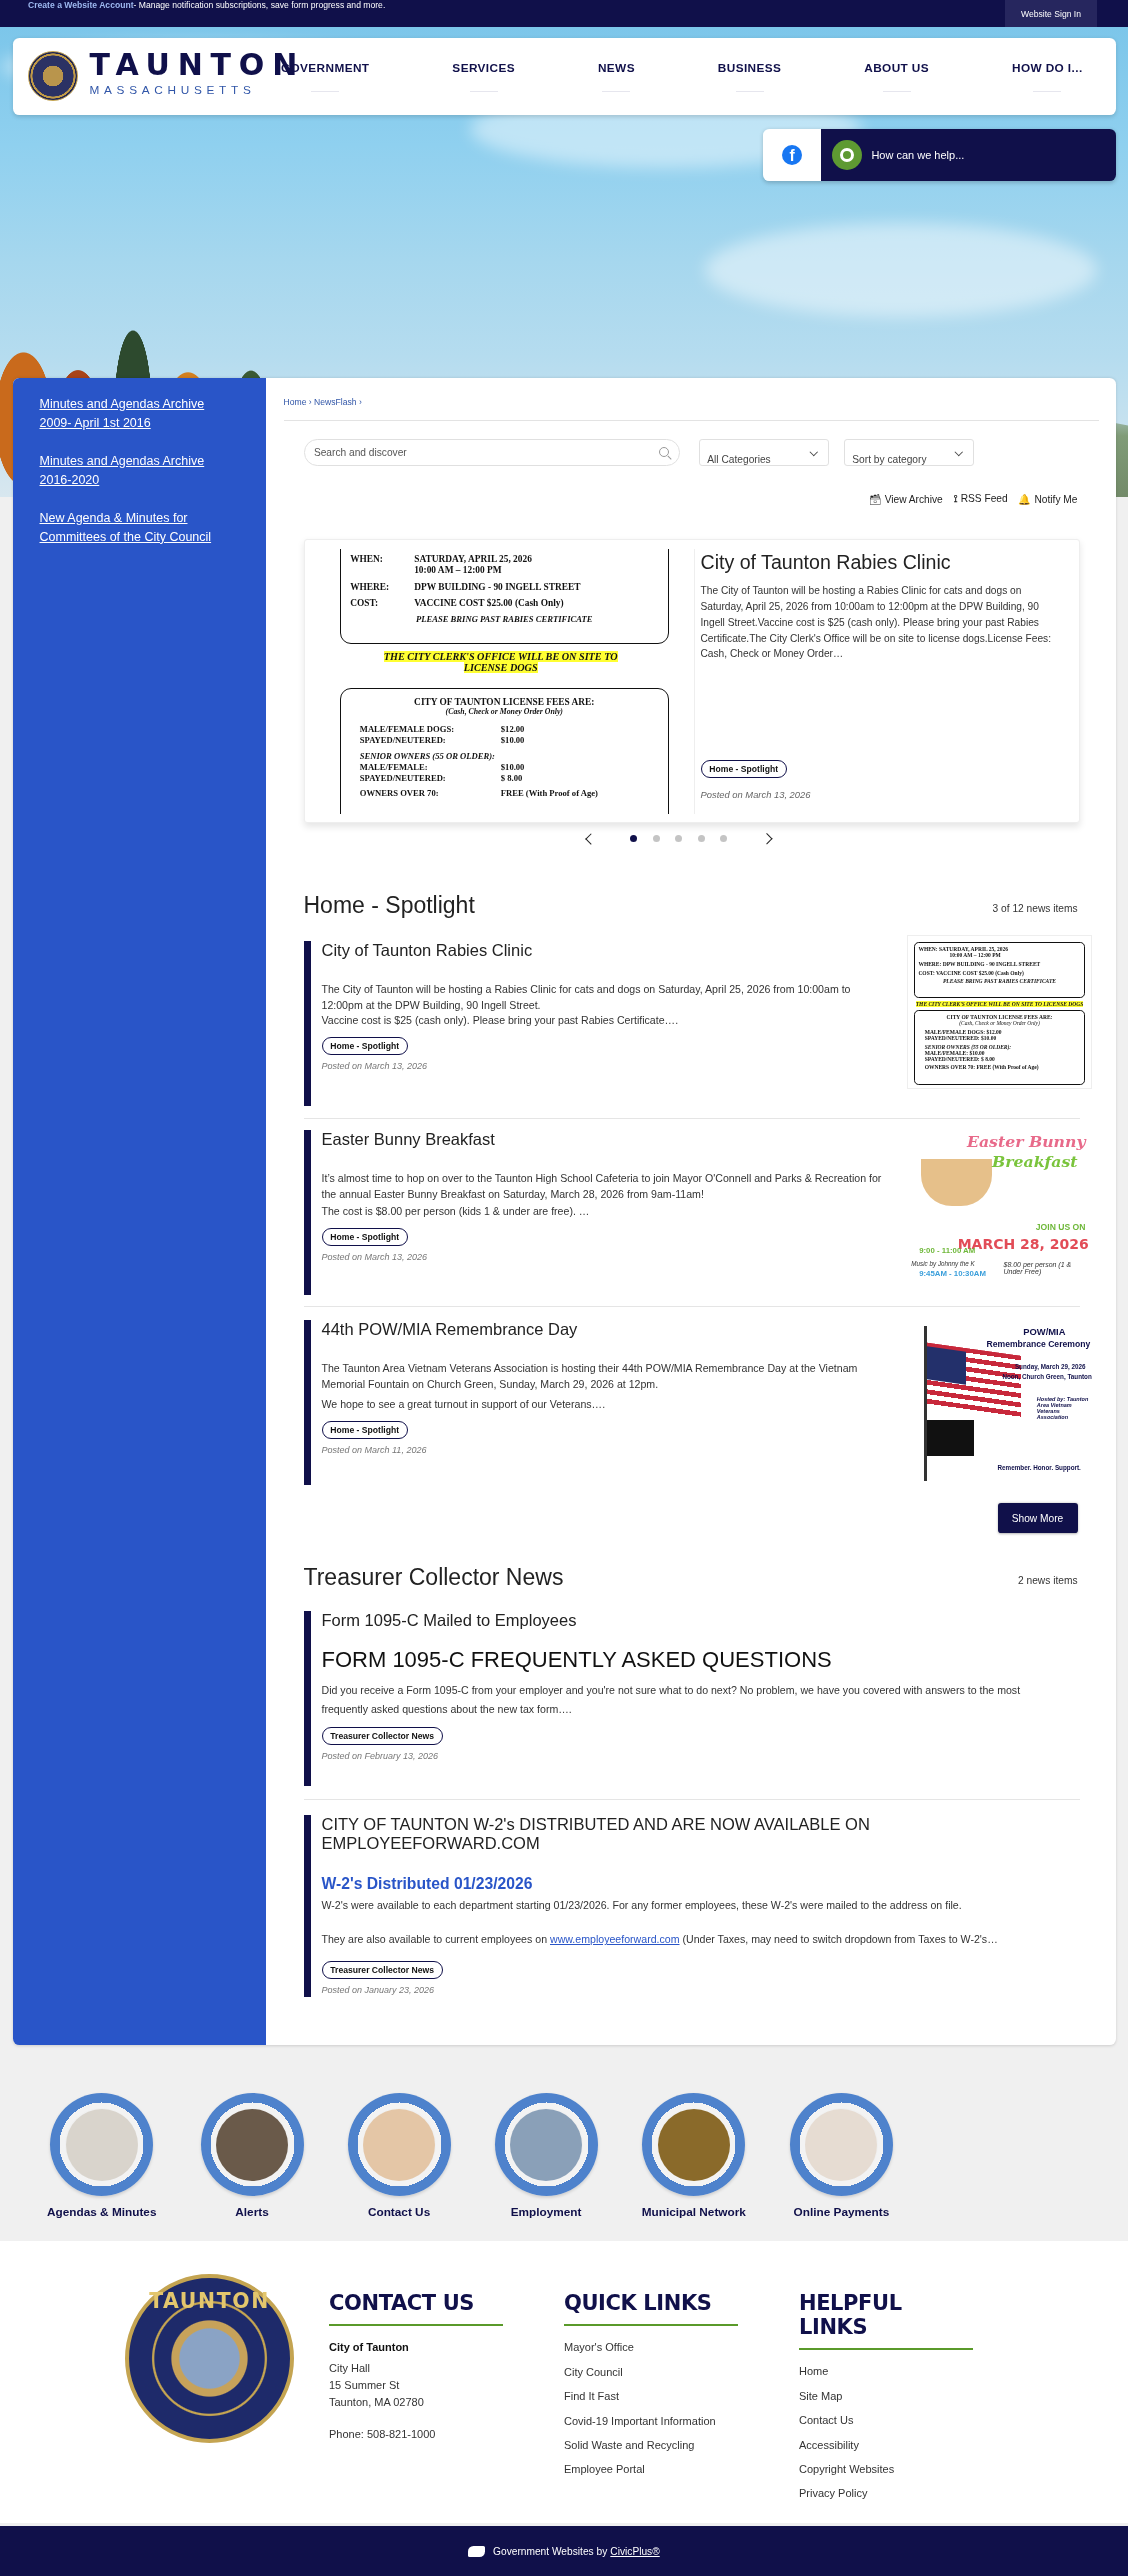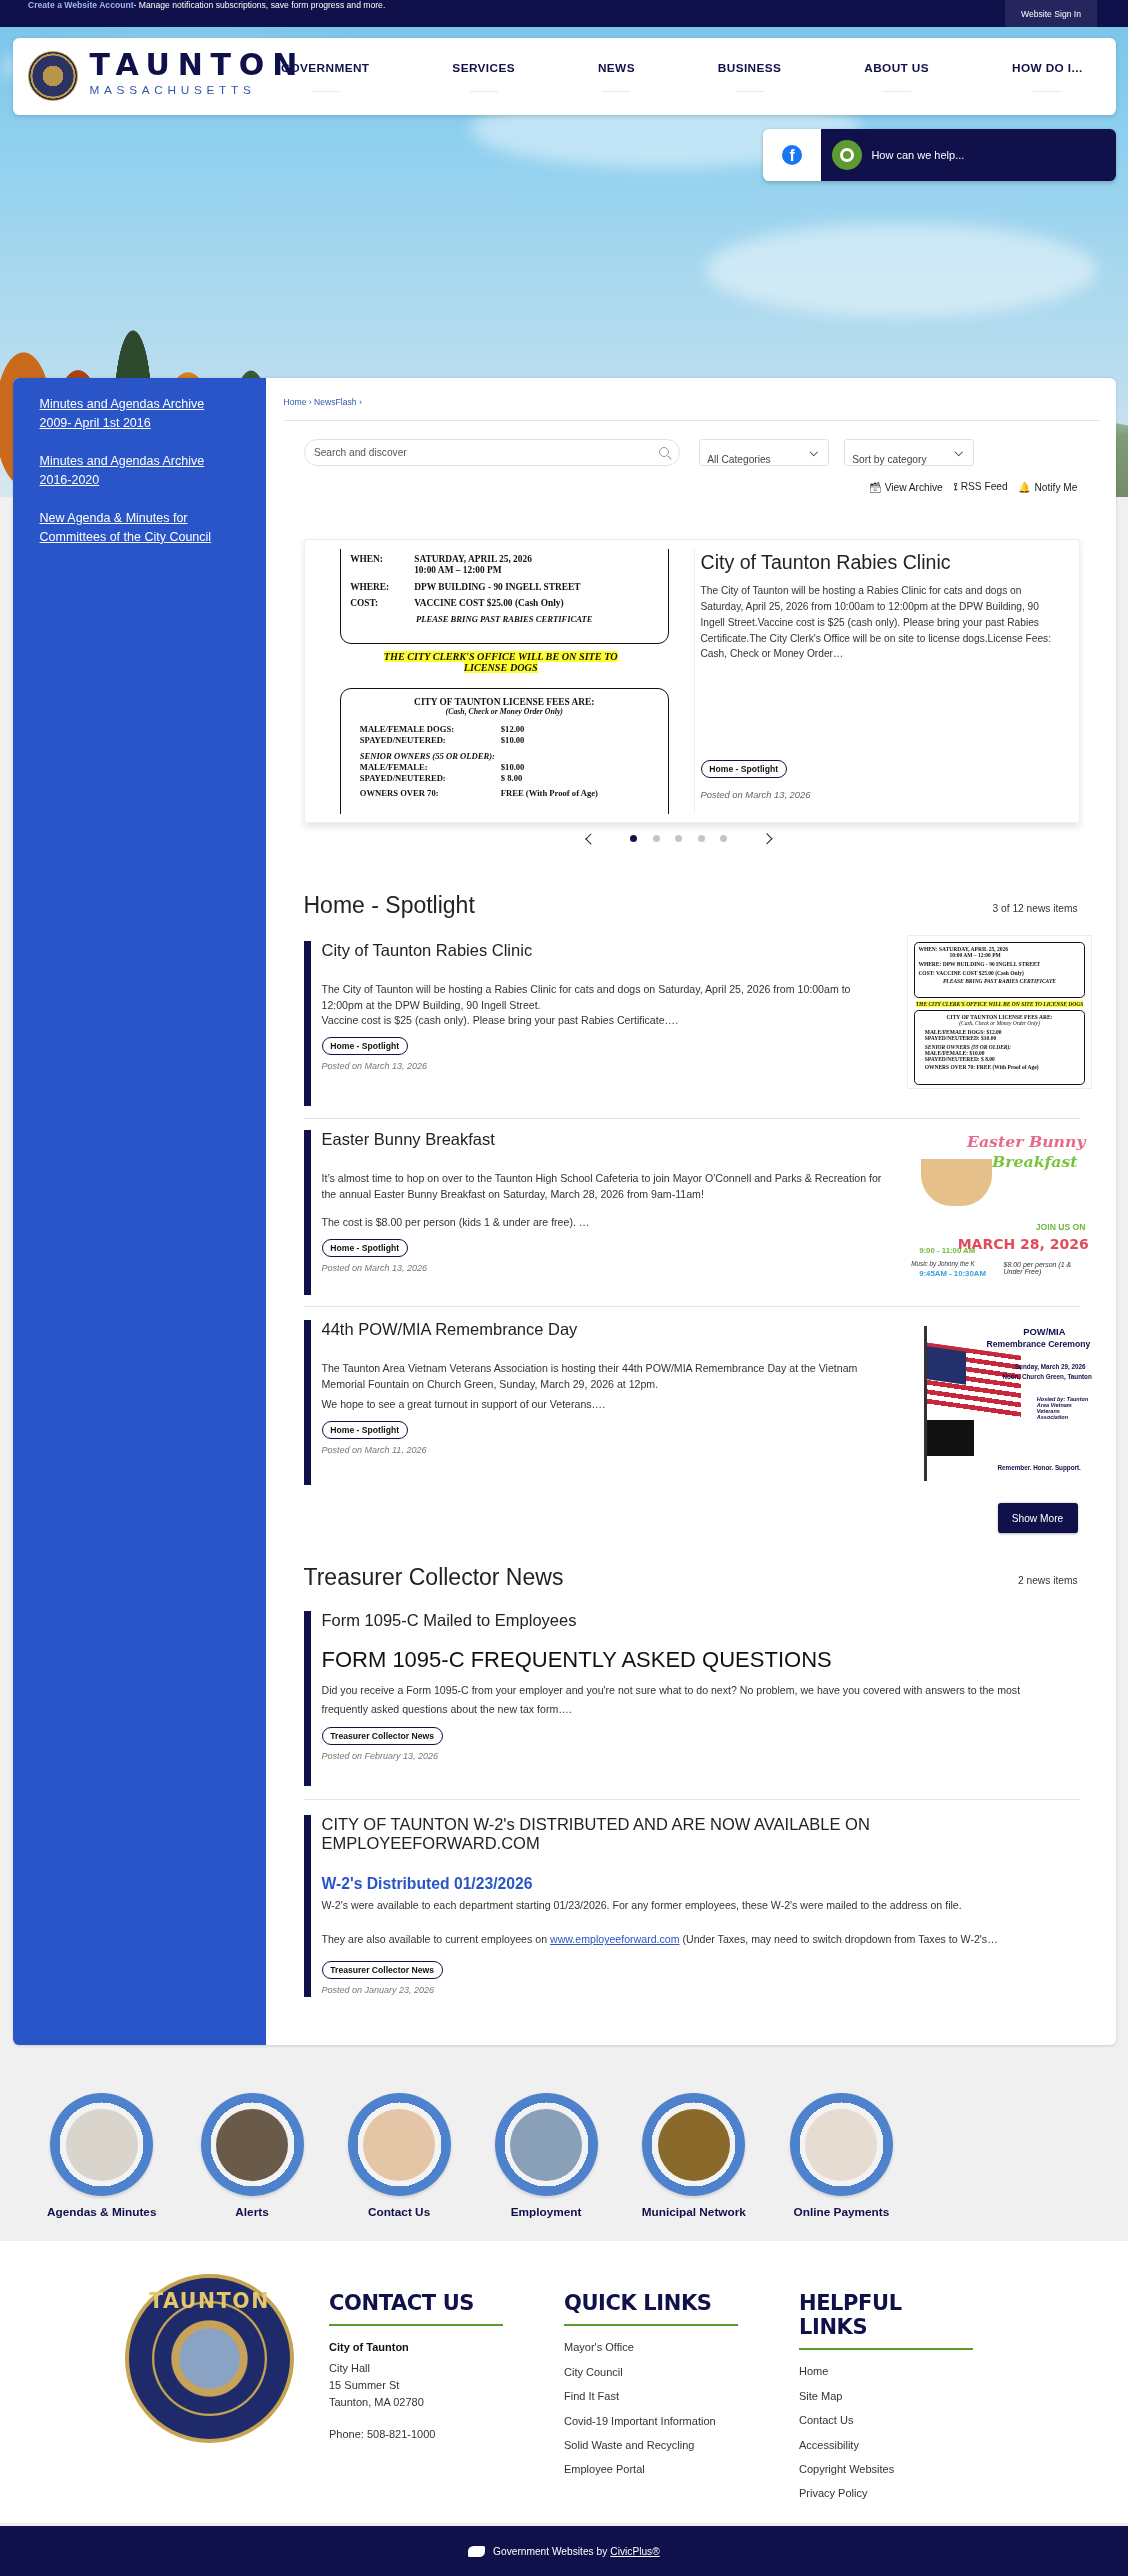--- a/index.html
+++ b/index.html
@@ -46,21 +46,21 @@
 .content{position:absolute;left:253px;top:0;right:0;height:100%;padding:0 38px 0 38px}
 .crumb{position:absolute;left:18px;top:19px;font-size:8.6px;color:#3156a8}
 .crumb-line{position:absolute;left:18px;right:17px;top:42px;height:0.8px;background:#e3e3e3}
 .searchbox{position:absolute;left:38px;top:61px;width:376px;height:27px;border:0.8px solid #e0e0e0;border-radius:13.3px;padding-left:9.4px;font-size:10.2px;color:#555;display:flex;align-items:center}
 .searchbox .mag{position:absolute;right:9.4px;top:7px;width:10.2px;height:10.2px;border:1.2px solid #999;border-radius:50%}
 .searchbox .mag:after{content:"";position:absolute;width:4.7px;height:1.2px;background:#999;right:-3.9px;bottom:-2.4px;transform:rotate(45deg)}
 .dd{position:absolute;top:61px;height:27px;border:0.8px solid #e0e0e0;border-radius:3.1px;font-size:10.2px;color:#444;display:flex;align-items:flex-end;padding-left:7.8px}
 .dd .chev{position:absolute;right:11px;top:9.4px;width:5.5px;height:5.5px;border-right:1.2px solid #444;border-bottom:1.2px solid #444;transform:rotate(45deg)}
 .dd1{left:433px;width:130px}
 .dd2{left:578px;width:130px}
-.actions{position:absolute;top:103px;right:38px;display:flex;gap:11px;font-size:10.2px;color:#222;align-items:center}
+.actions{position:absolute;top:115px;right:38px;display:flex;gap:11px;font-size:10.2px;color:#222;align-items:center}
 .actions span.ic{display:inline-block;margin-right:3.1px;font-size:10.2px}
 
 .slide{position:absolute;left:38px;top:161px;width:776px;height:284px;border:0.8px solid #eee;border-radius:3.1px;box-shadow:0 3.1px 7.8px rgba(0,0,0,.1);background:#fff}
 .flyer{position:absolute;left:15.7px;top:9.4px;width:360px;height:265px;overflow:hidden;font-family:"Liberation Serif",serif;font-weight:bold;color:#111;font-size:9.4px}
 .flyer .box1{position:absolute;left:19.6px;top:-15.7px;width:329px;height:110px;border:1.6px solid #111;border-radius:11px;padding:19px 9.4px 0 9.4px}
 .flyer .row{display:flex;margin-bottom:6.3px}
 .flyer .row .k{width:64px}
 .flyer .note{font-style:italic;text-align:center;font-size:8.6px}
 .flyer .hl{position:absolute;left:63px;top:102px;width:235px;text-align:center;font-style:italic;font-size:10.2px}
 .flyer .hl span{background:#ffff33}
@@ -326,21 +326,21 @@
           <div><span>SPAYED/NEUTERED:</span> <span>$ 8.00</span></div>
           <div style="margin-top:2.4px"><span>OWNERS OVER 70:</span> <span>FREE (With Proof of Age)</span></div>
         </div>
       </div>
     </article>
     <div class="sep" style="top:740px"></div>
 
     <article class="news" style="top:752px;height:165px">
       <h3>Easter Bunny Breakfast</h3>
       <p style="margin-top:22px;width:564px;font-family:'Liberation Sans',sans-serif">It’s almost time to hop on over to the Taunton High School Cafeteria to join Mayor O'Connell and Parks &amp; Recreation for the annual Easter Bunny Breakfast on Saturday, March 28, 2026 from 9am-11am!</p>
-      <p style="margin-top:13px;width:564px">The cost is $8.00 per person (kids 1 &amp; under are free). …</p>
+      <p style="margin-top:2px;width:564px">The cost is $8.00 per person (kids 1 &amp; under are free). …</p>
       <div style="margin-top:7.8px"><span class="pill">Home - Spotlight</span></div>
       <div class="posted">Posted on March 13, 2026</div>
       <div class="thumb thumb-easter" style="top:-1.6px;width:193px;height:163px;right:-17px">
         <div class="basket"></div>
         <div class="t">Easter Bunny</div>
         <div class="t2">Breakfast</div>
         <div class="join">JOIN US ON</div>
         <div class="date">MARCH 28, 2026</div>
         <div class="time">9:00 - 11:00 AM</div>
         <div class="music">Music by Johnny the K</div>

